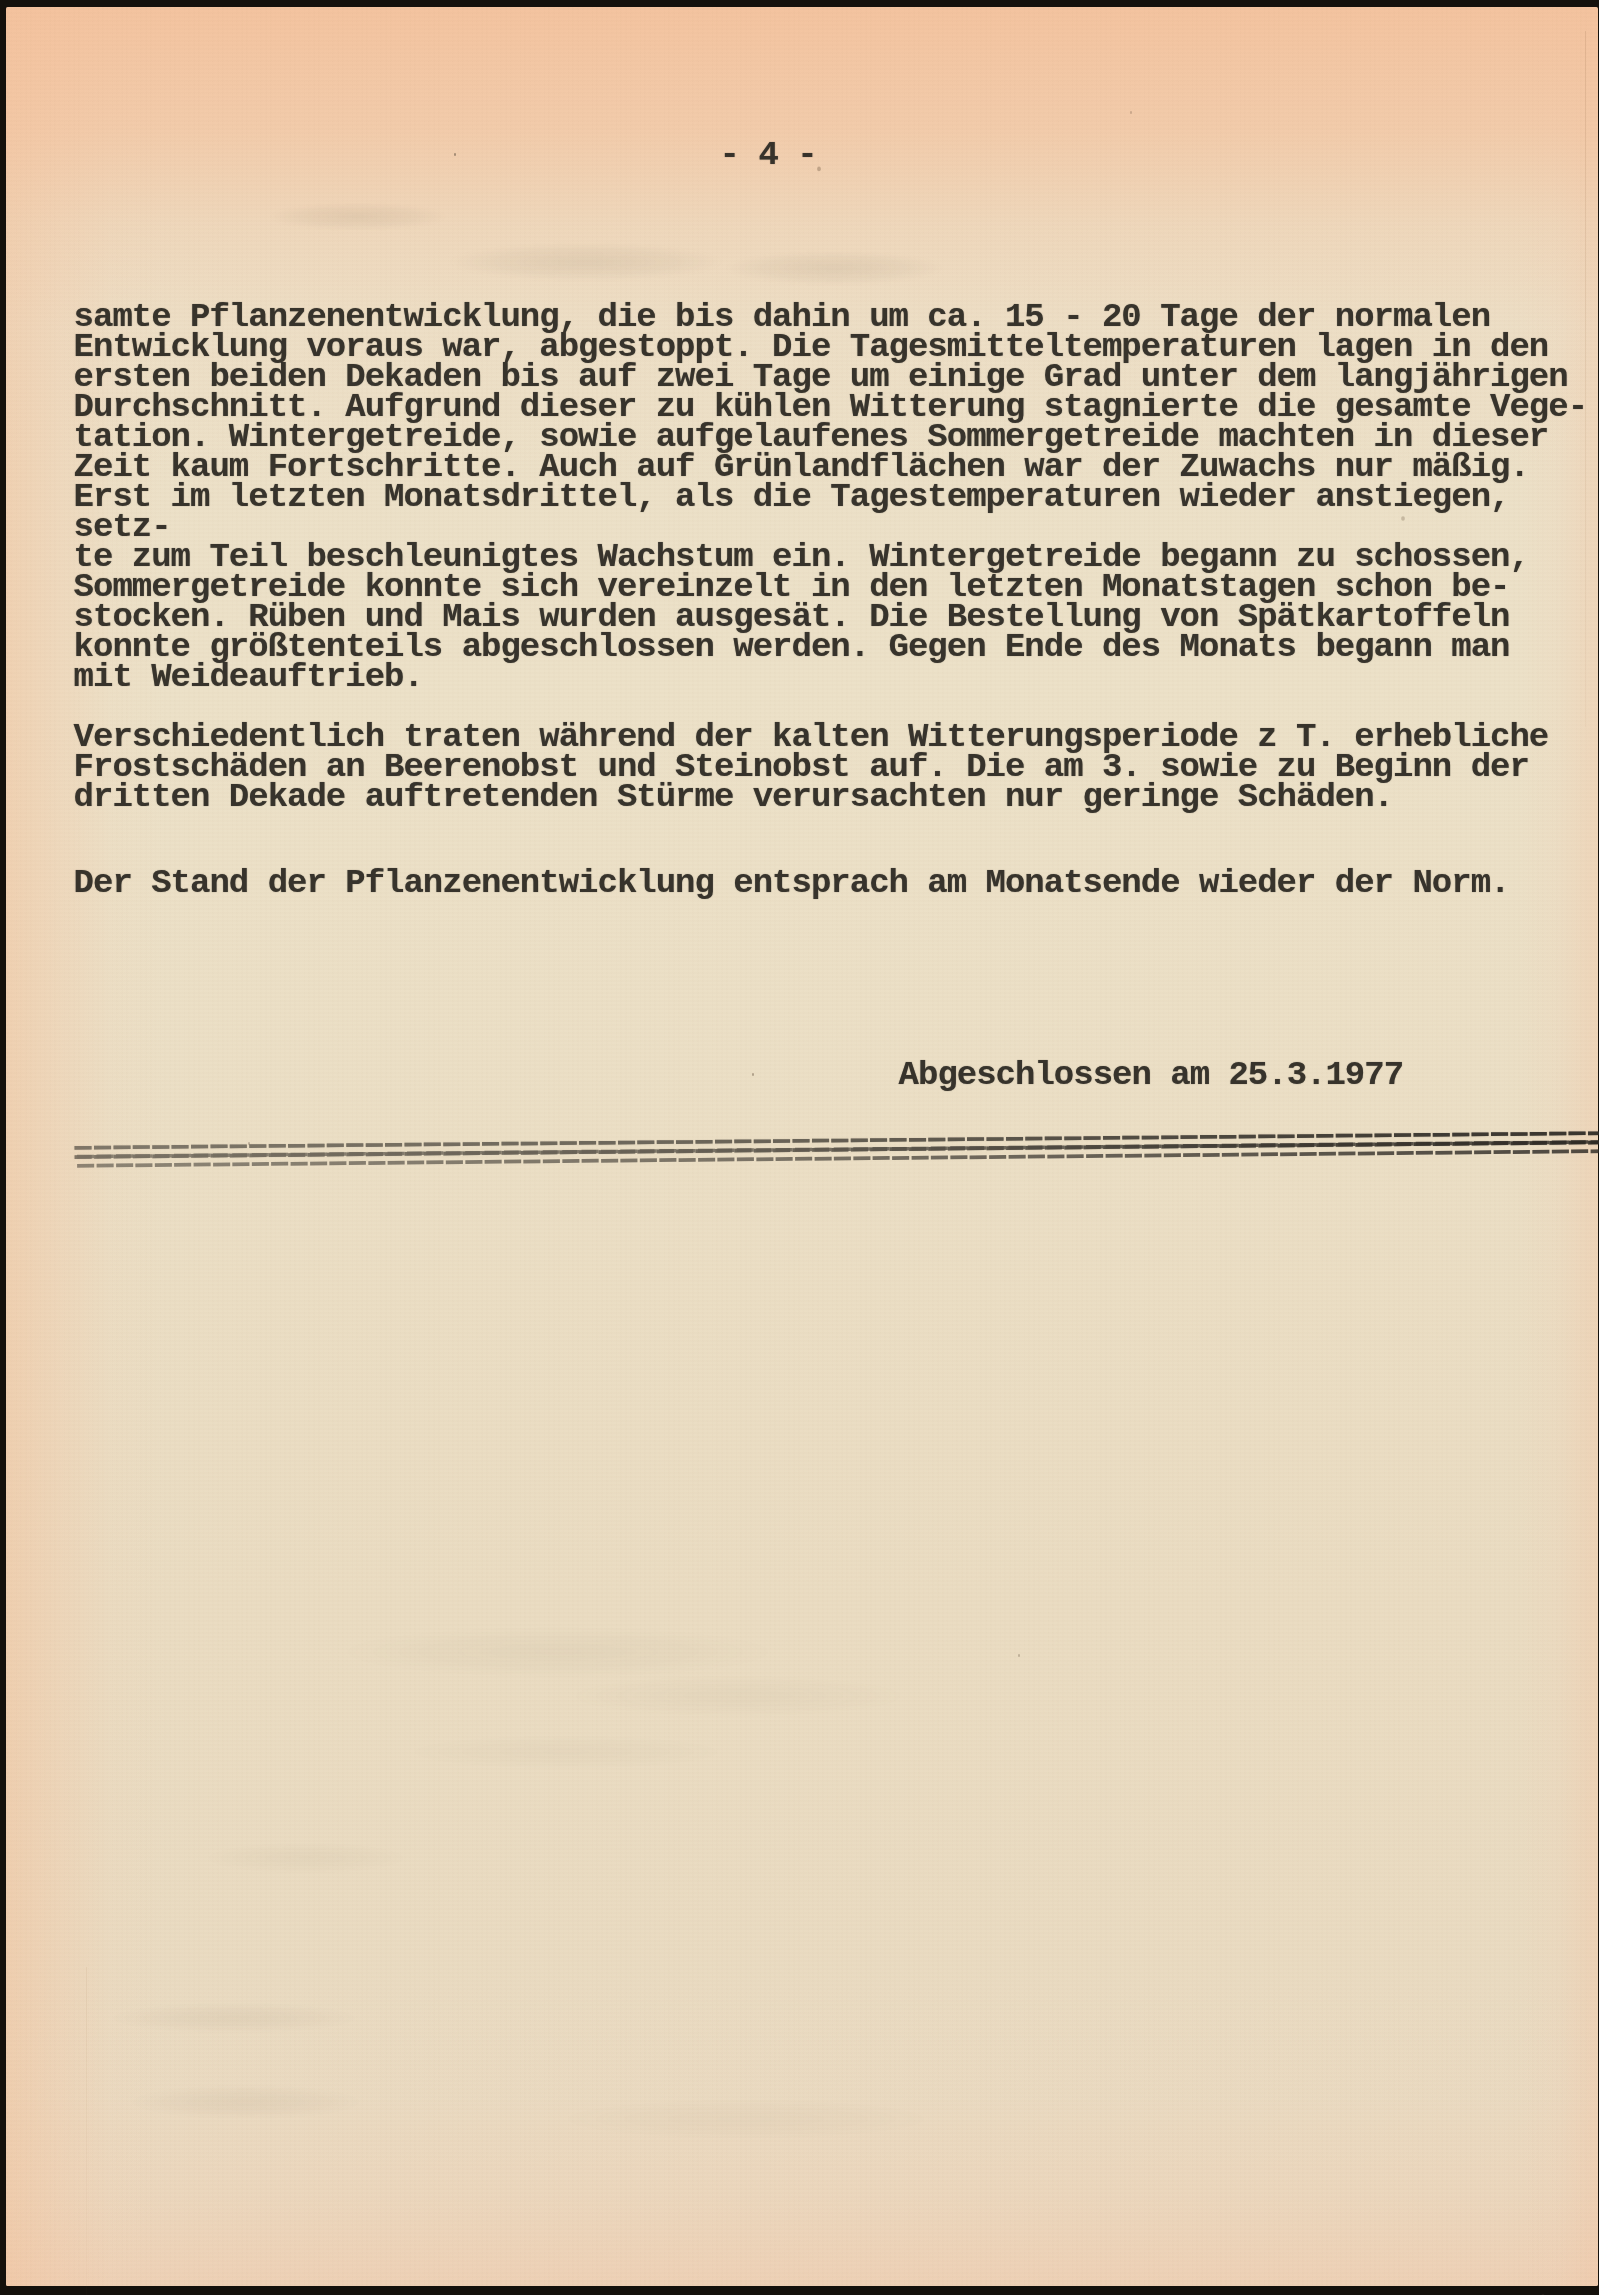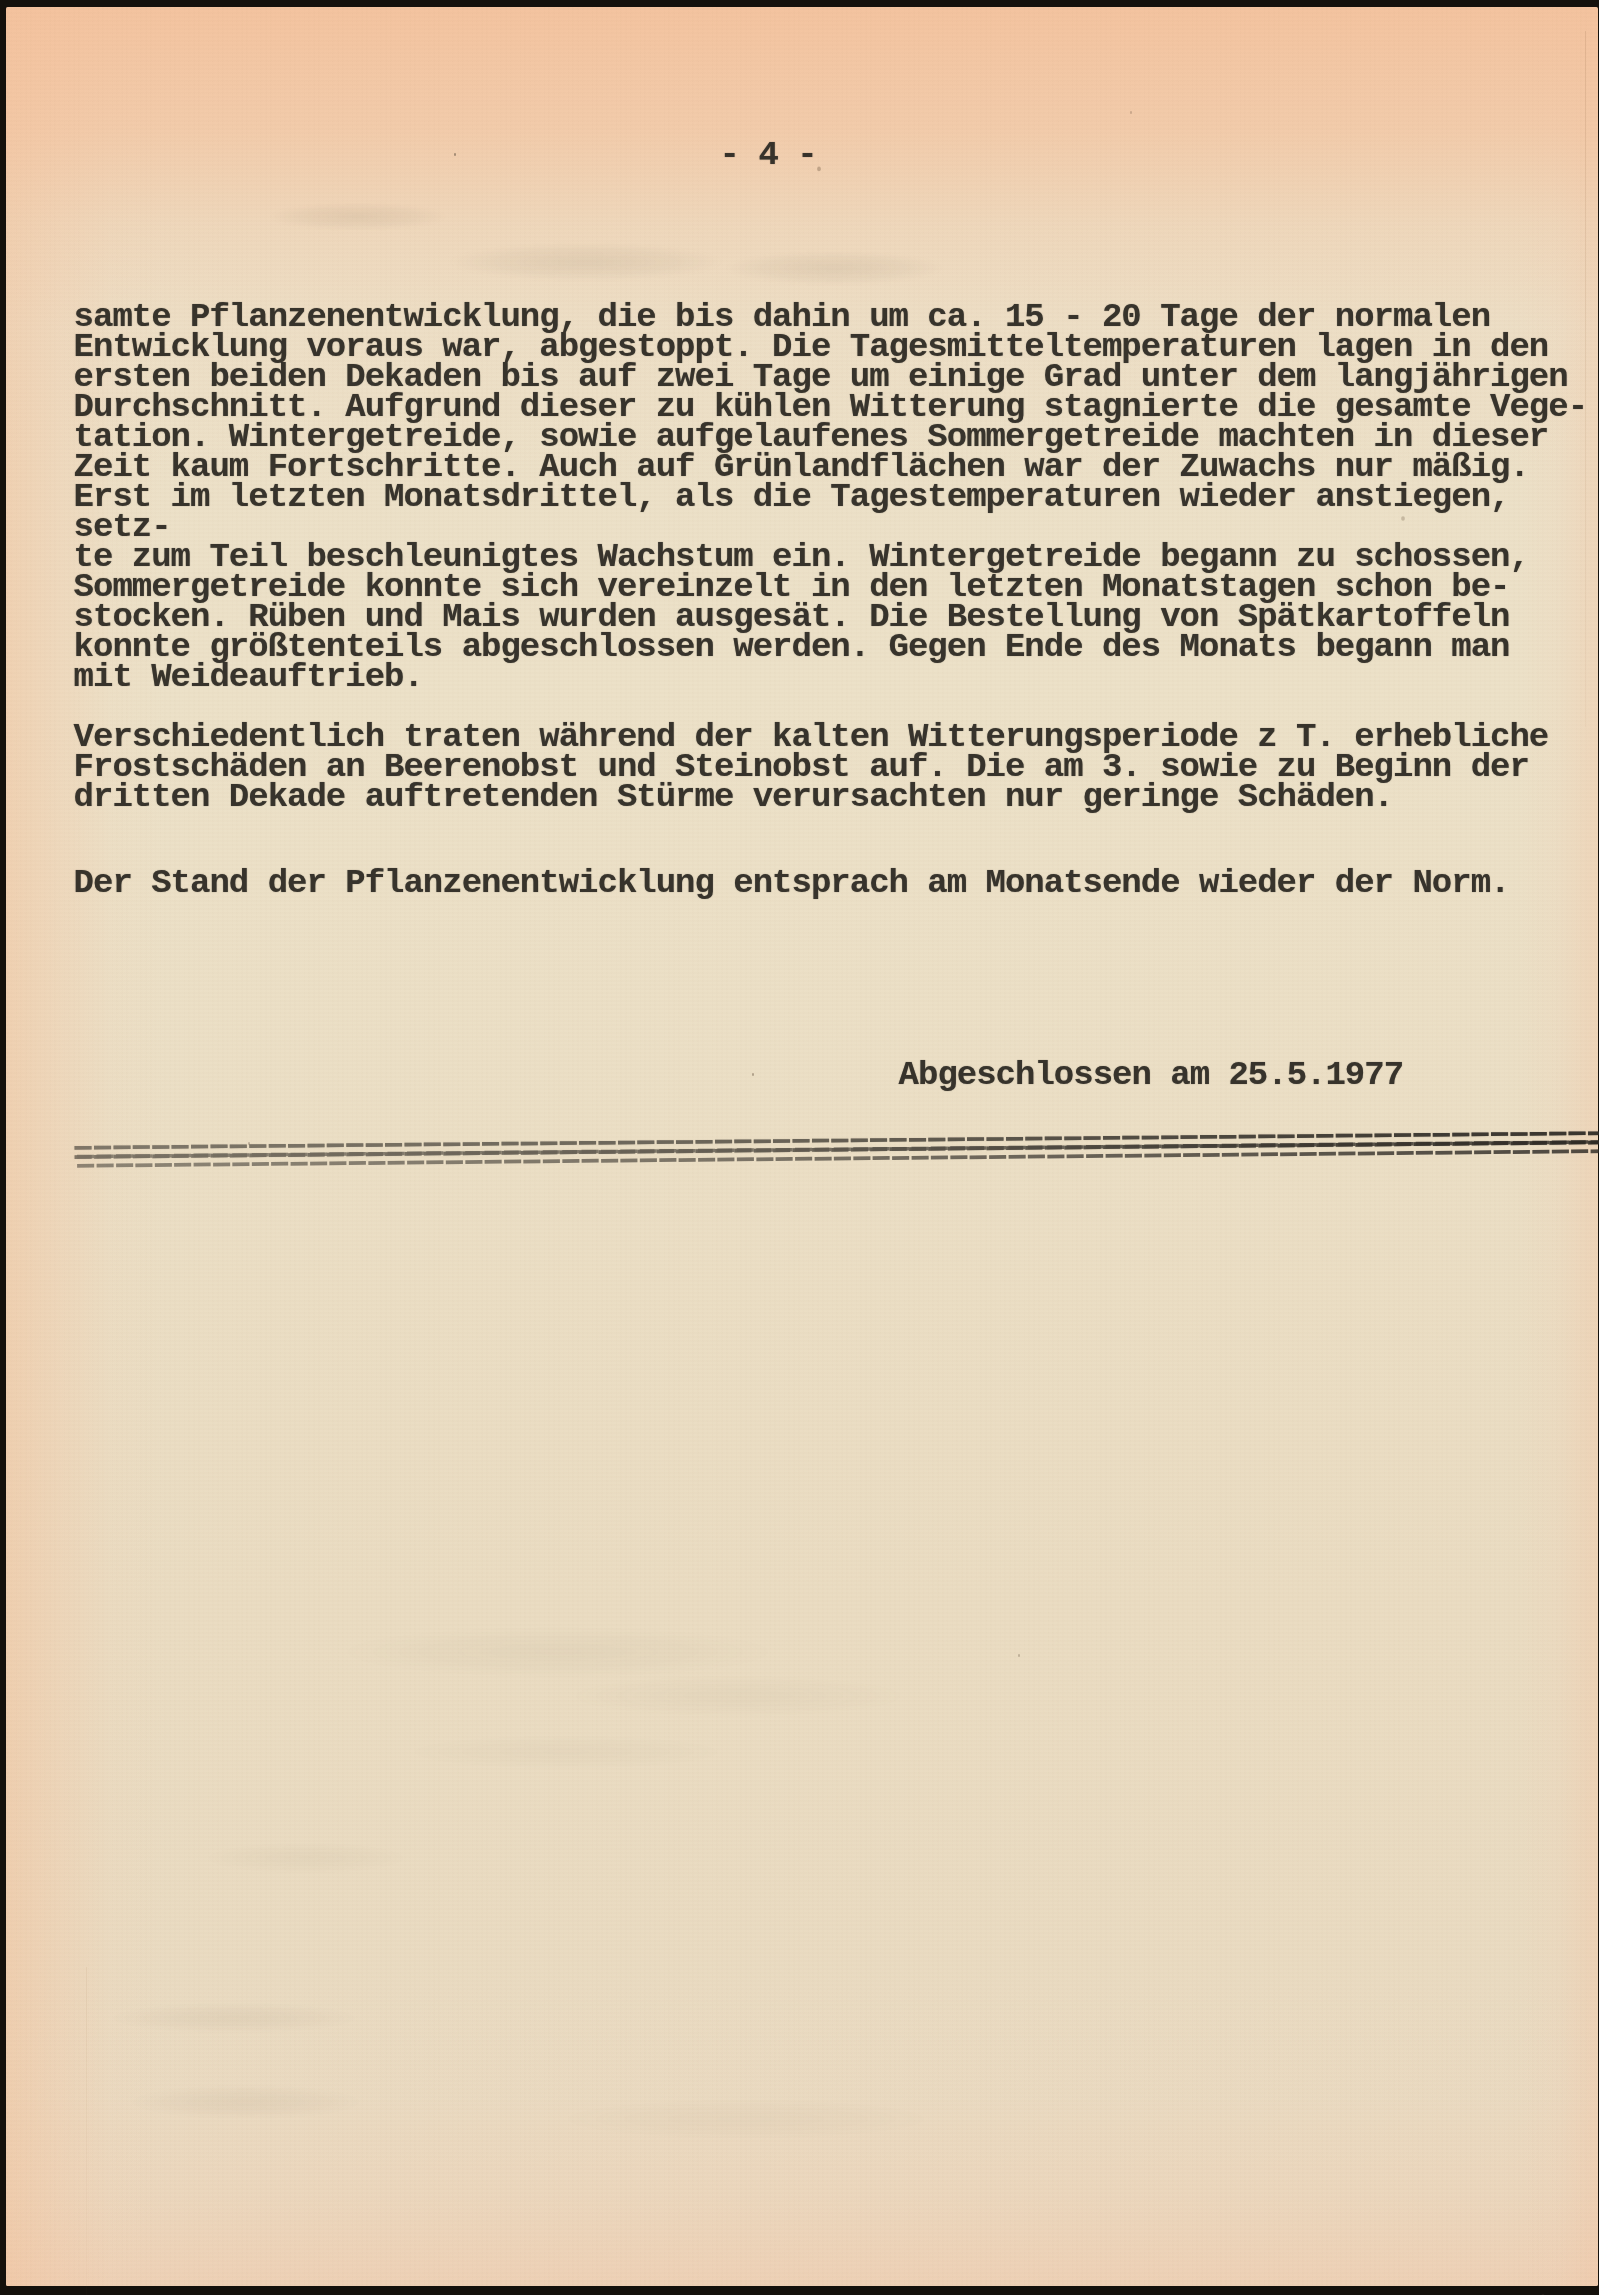--- a/index.html
+++ b/index.html
@@ -105,21 +105,21 @@
 stocken. Rüben und Mais wurden ausgesät. Die Bestellung von Spätkartoffeln
 konnte größtenteils abgeschlossen werden. Gegen Ende des Monats begann man
 mit Weideauftrieb.</div>
 
   <div class="typed para-2">Verschiedentlich traten während der kalten Witterungsperiode z T. erhebliche
 Frostschäden an Beerenobst und Steinobst auf. Die am 3. sowie zu Beginn der
 dritten Dekade auftretenden Stürme verursachten nur geringe Schäden.</div>
 
   <div class="typed para-3">Der Stand der Pflanzenentwicklung entsprach am Monatsende wieder der Norm.</div>
 
-  <div class="typed closing">Abgeschlossen am 25.5.1977</div>
+  <div class="typed closing">Abgeschlossen am 25.3.1977</div>
 
   <div class="typed separator">=====================================================================================</div>
 
   <div class="smudge sm1"></div>
   <div class="smudge sm2"></div>
   <div class="smudge sm3"></div>
   <div class="smudge sm4"></div>
   <div class="smudge sm5"></div>
   <div class="smudge sm6"></div>
   <div class="smudge sm7"></div>

